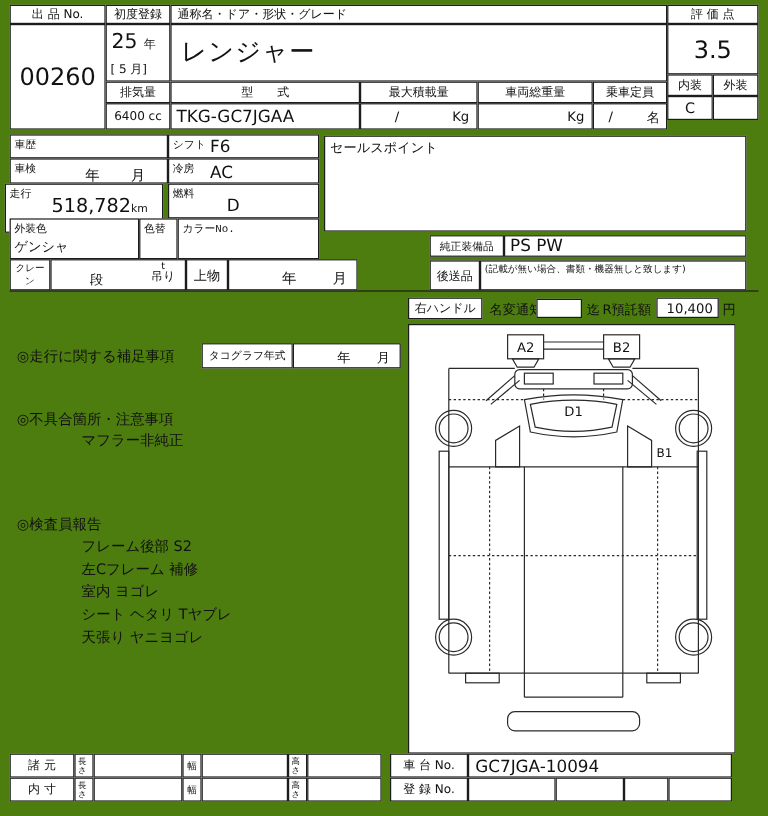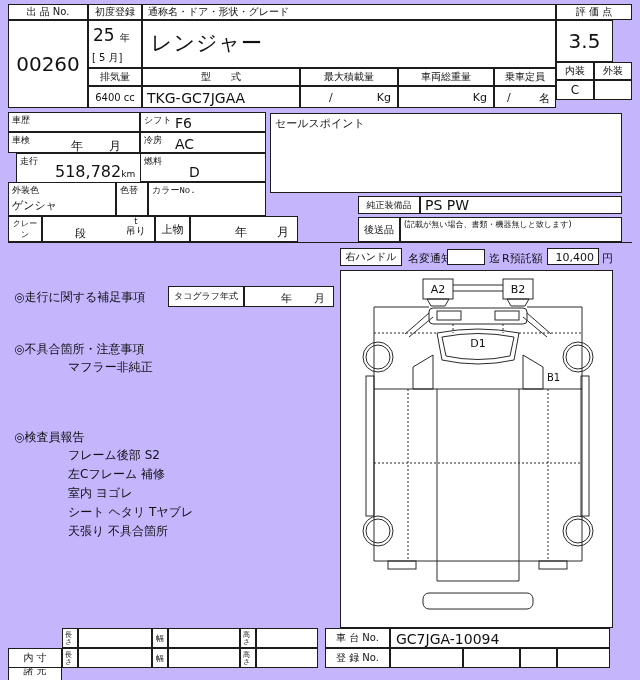--- a/index.html
+++ b/index.html
@@ -1,16 +1,16 @@
 <!DOCTYPE html>
 <html><head>
 <meta charset="utf-8">
 <style>
   html,body{margin:0;padding:0;background:#ffffff;}
-  #screen{position:relative;width:640px;height:680px;background:#c4b5fd;
+  #screen{position:relative;width:640px;height:680px;background:#4d7c0f;
     font-family:"DejaVu Sans","Liberation Sans",sans-serif;color:#111;overflow:hidden;}
   .abs{position:absolute;box-sizing:border-box;}
   .bx{border:1px solid #1c1c1c;background:#fff;}
   .ctr{display:flex;align-items:center;justify-content:center;text-align:center;}
   .hdr{font-size:10px;}
   .lblTL{position:absolute;top:1px;left:3px;font-size:9px;white-space:nowrap;font-family:Liberation Mono, monospace;}
   .nowrap{white-space:nowrap;}
   .vtext{font-size:7px;line-height:7px;word-break:break-all;padding:3px 1px 0 2px;}
   .noteTitle{font-size:12px;white-space:nowrap;}
   .noteItem{font-size:12px;white-space:nowrap;margin-left:44px;}
@@ -56,21 +56,21 @@
     <span class="abs" style="right:6px;top:4px;font-size:11px;">Kg</span>
   </div>
 
   <div class="abs bx ctr hdr" style="left:494px;top:68px;width:62px;height:18px;">乗車定員</div>
   <div class="abs bx" style="left:494px;top:86px;width:62px;height:22px;">
     <span class="abs" style="left:12px;top:4px;font-size:11px;">/</span>
     <span class="abs" style="right:5px;top:4px;font-size:11px;">名</span>
   </div>
 
   <div class="abs bx ctr hdr" style="left:556px;top:4px;width:76px;height:16px;">評 価 点</div>
-  <div class="abs bx ctr" style="left:556px;top:20px;width:57px;height:42px;font-size:20px;">3.5</div>
+  <div class="abs bx ctr" style="left:556px;top:20px;width:76px;height:42px;font-size:20px;">3.5</div>
   <div class="abs bx ctr hdr" style="left:556px;top:62px;width:38px;height:18px;">内装</div>
   <div class="abs bx ctr hdr" style="left:594px;top:62px;width:38px;height:18px;">外装</div>
   <div class="abs bx ctr" style="left:556px;top:80px;width:38px;height:20px;font-size:12px;">C</div>
   <div class="abs bx ctr" style="left:594px;top:80px;width:38px;height:20px;font-size:12px;"></div>
 
   <div class="abs bx" style="left:8px;top:112px;width:132px;height:20px;">
     <span class="lblTL">車歴</span>
   </div>
   <div class="abs bx" style="left:140px;top:112px;width:126px;height:20px;">
     <span class="lblTL">シフト</span>
@@ -80,21 +80,21 @@
   <div class="abs bx" style="left:8px;top:132px;width:132px;height:21px;">
     <span class="lblTL">車検</span>
     <span class="abs" style="left:62px;top:5px;font-size:12px;">年</span>
     <span class="abs" style="left:100px;top:5px;font-size:12px;">月</span>
   </div>
   <div class="abs bx" style="left:140px;top:132px;width:126px;height:21px;">
     <span class="lblTL">冷房</span>
     <span class="abs" style="left:34px;top:3px;font-size:14px;">AC</span>
   </div>
 
-  <div class="abs bx" style="left:16px;top:153px;width:132px;height:41px;">
+  <div class="abs bx" style="left:4px;top:153px;width:132px;height:41px;">
     <span class="lblTL">走行</span>
     <span class="abs nowrap" style="left:38px;top:8px;">
       <span style="font-size:16px;">518,782</span><span style="font-size:9px;">km</span>
     </span>
   </div>
   <div class="abs bx" style="left:140px;top:153px;width:126px;height:29px;">
     <span class="lblTL">燃料</span>
     <span class="abs" style="left:48px;top:10px;font-size:14px;">D</span>
   </div>
 
@@ -145,21 +145,21 @@
   </div>
 
   <div class="abs noteTitle" style="left:14px;top:341px;">◎不具合箇所・注意事項</div>
   <div class="abs noteItem" style="left:24px;top:359px;">マフラー非純正</div>
 
   <div class="abs noteTitle" style="left:14px;top:429px;">◎検査員報告</div>
   <div class="abs noteItem" style="left:24px;top:447px;">フレーム後部 S2</div>
   <div class="abs noteItem" style="left:24px;top:466px;">左Cフレーム 補修</div>
   <div class="abs noteItem" style="left:24px;top:485px;">室内 ヨゴレ</div>
   <div class="abs noteItem" style="left:24px;top:504px;">シート ヘタリ Tヤブレ</div>
-  <div class="abs noteItem" style="left:24px;top:523px;">天張り 不具合箇所</div>
+  <div class="abs noteItem" style="left:24px;top:523px;">天張り ヤニヨゴレ</div>
 
   <div class="abs bx ctr" style="left:340px;top:248px;width:62px;height:18px;font-size:10px;">右ハンドル</div>
   <span class="abs nowrap" style="left:408px;top:251px;font-size:11px;">名変通知</span>
   <div class="abs bx" style="left:447px;top:249px;width:38px;height:16px;"></div>
   <span class="abs" style="left:489px;top:251px;font-size:11px;">迄</span>
   <span class="abs nowrap" style="left:502px;top:251px;font-size:11px;">R預託額</span>
   <div class="abs bx" style="left:547px;top:248px;width:52px;height:17px;">
     <span class="abs" style="right:4px;top:2px;font-size:11px;">10,400</span>
   </div>
   <span class="abs" style="left:602px;top:251px;font-size:11px;">円</span>
@@ -227,21 +227,21 @@
         <rect x="198" y="290" width="28" height="8"></rect>
         <rect x="82" y="322" width="110" height="16" rx="6"></rect>
       </g>
       <text x="97" y="22" font-size="11" text-anchor="middle">A2</text>
       <text x="177" y="22" font-size="11" text-anchor="middle">B2</text>
       <text x="137" y="76" font-size="11" text-anchor="middle">D1</text>
       <text x="206" y="110" font-size="10">B1</text>
     </svg>
   </div>
 
-  <div class="abs bx ctr" style="left:8px;top:628px;width:54px;height:20px;font-size:10px;margin-top:33px;">諸 元</div>
+  <div class="abs bx ctr" style="left:8px;top:628px;width:54px;height:20px;font-size:10px;">諸 元</div>
   <div class="abs bx vtext" style="left:62px;top:628px;width:16px;height:20px;">長さ</div>
   <div class="abs bx" style="left:78px;top:628px;width:74px;height:20px;"></div>
   <div class="abs bx ctr" style="left:152px;top:628px;width:16px;height:20px;font-size:8px;">幅</div>
   <div class="abs bx" style="left:168px;top:628px;width:72px;height:20px;"></div>
   <div class="abs bx vtext" style="left:240px;top:628px;width:16px;height:20px;">高さ</div>
   <div class="abs bx" style="left:256px;top:628px;width:62px;height:20px;"></div>
 
   <div class="abs bx ctr" style="left:8px;top:648px;width:54px;height:20px;font-size:10px;">内 寸</div>
   <div class="abs bx vtext" style="left:62px;top:648px;width:16px;height:20px;">長さ</div>
   <div class="abs bx" style="left:78px;top:648px;width:74px;height:20px;"></div>

